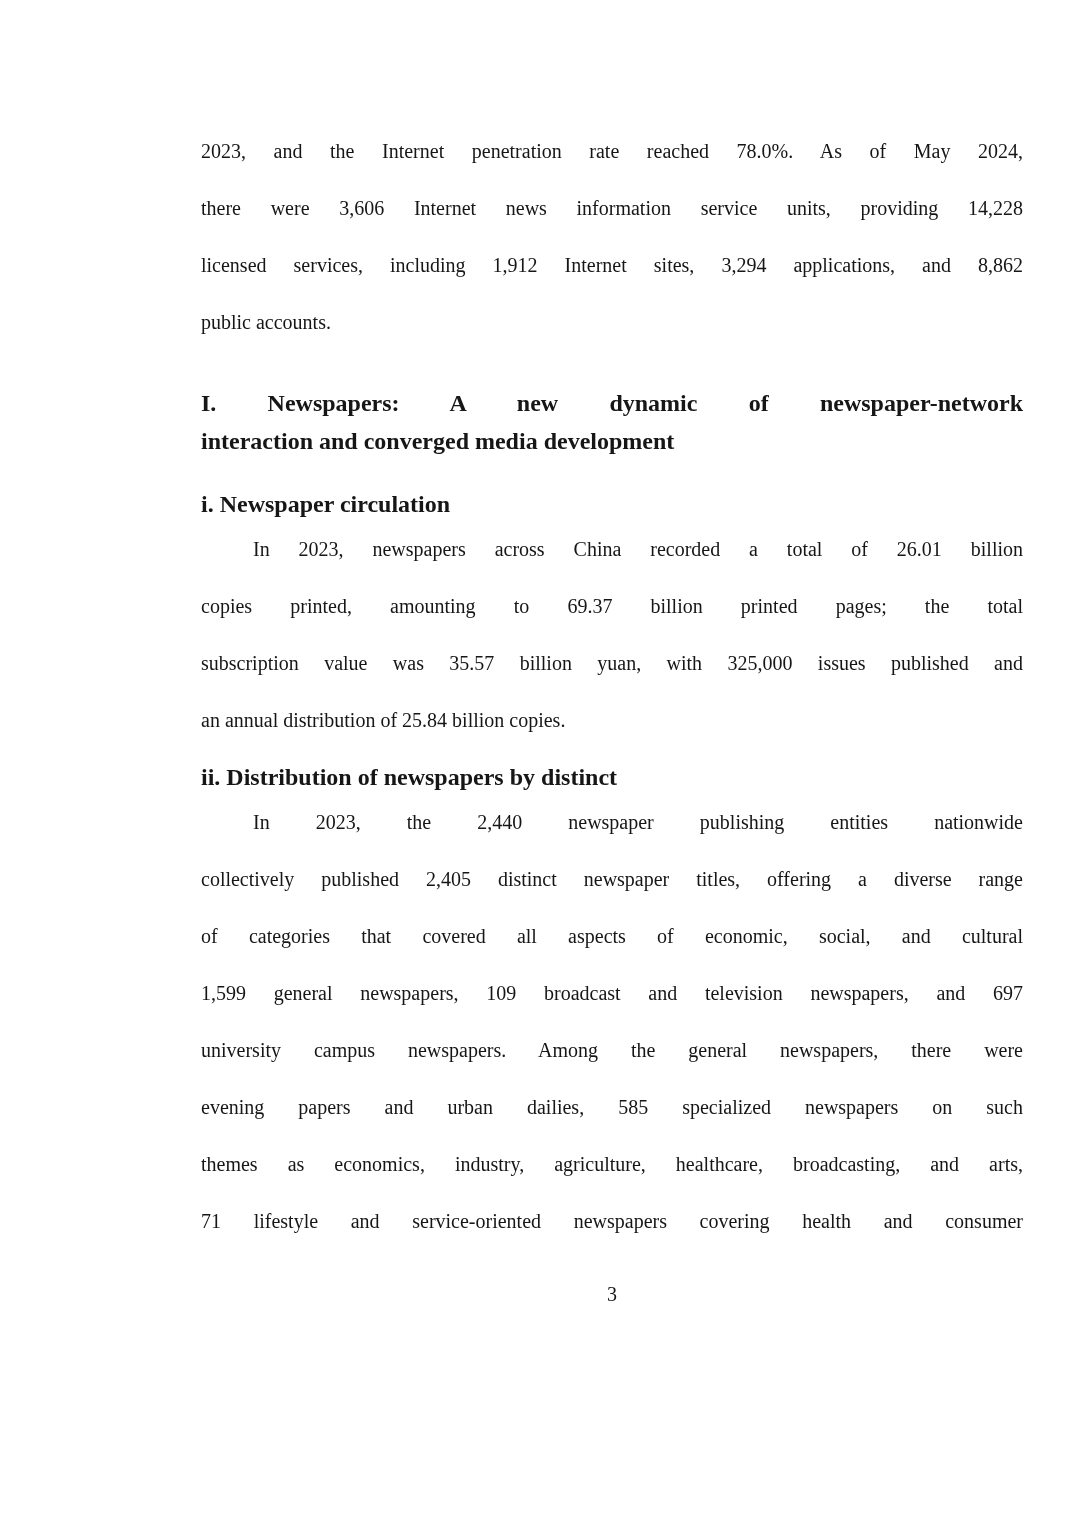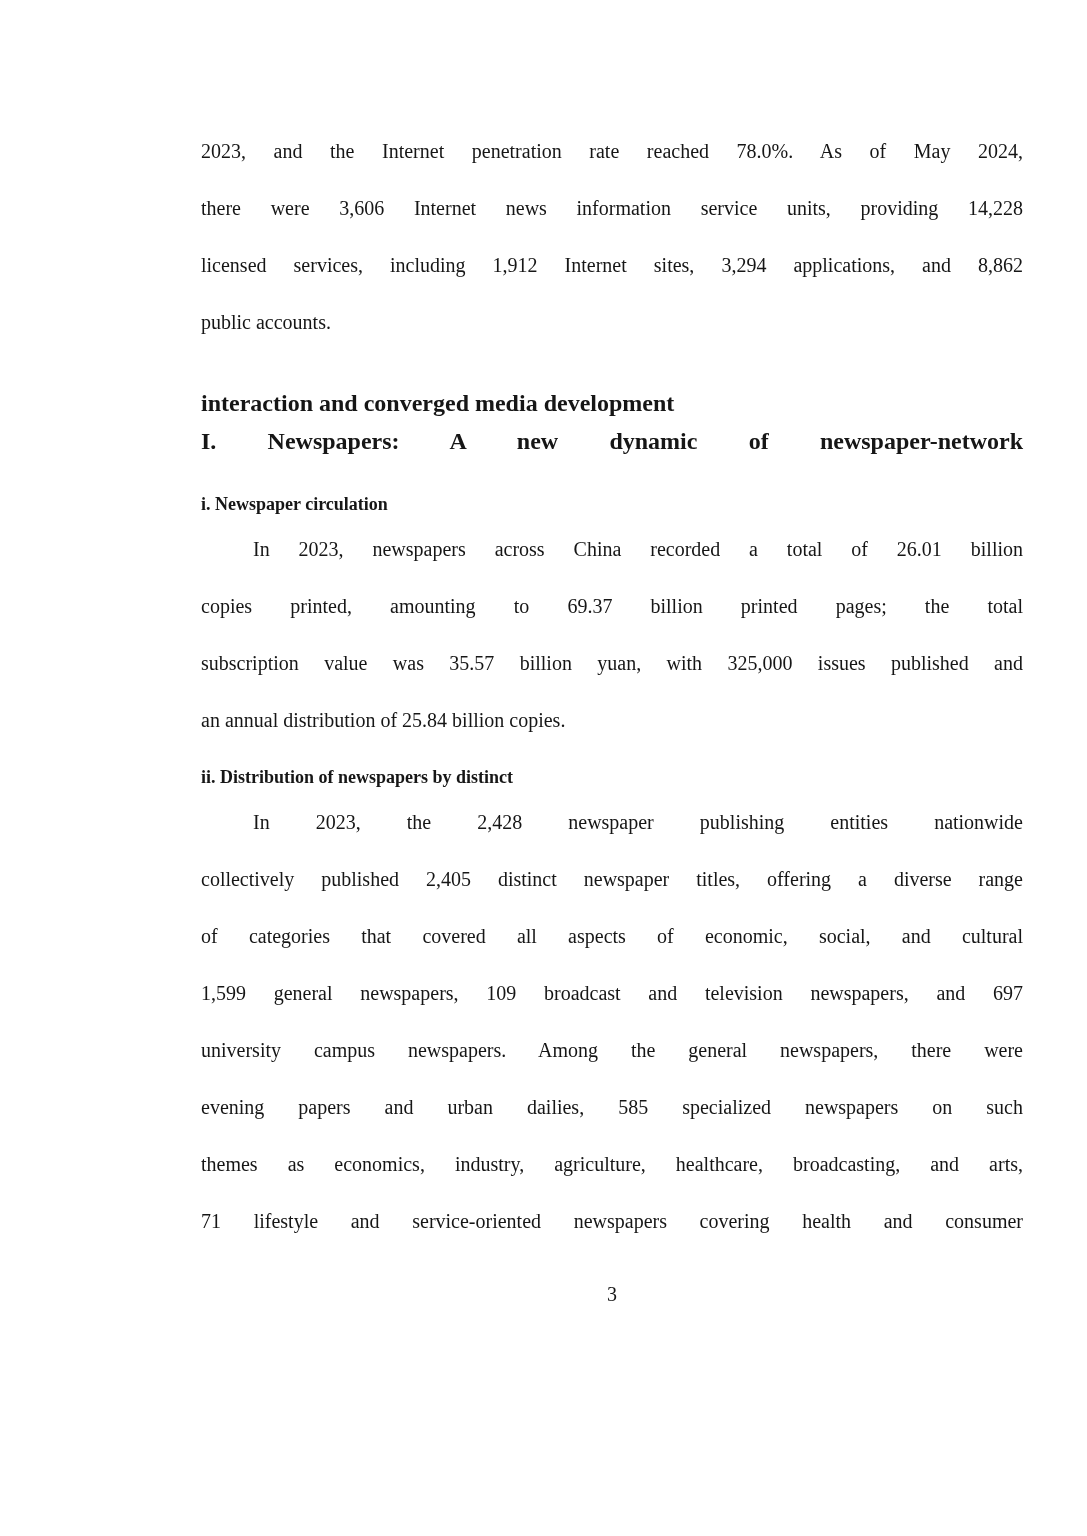--- a/index.html
+++ b/index.html
@@ -42,21 +42,21 @@
   .block.h1 { margin-top: 33px; }
   .block.h1 .line {
     font-size: 24px;
     line-height: 38px;
     height: 38px;
     font-weight: bold;
   }
   .block.h2 { margin-top: 12px; }
   .block.h1 + .block.h2 { margin-top: 28px; }
   .block.h2 .line {
-    font-size: 18px;
+    font-size: 24px;
     line-height: 32px;
     height: 32px;
     font-weight: bold;
   }
   .block.h2 + .block.p { margin-top: 1px; }
 
   .page-footer {
     margin-top: 29px;
     text-align: center;
     font-size: 20px;
@@ -69,37 +69,37 @@
 
 <div class="page">
   <div id="content-root">
       <div class="block p">
         <div class="line stretch">2023, and the Internet penetration rate reached 78.0%. As of May 2024,</div>
         <div class="line stretch">there were 3,606 Internet news information service units, providing 14,228</div>
         <div class="line stretch">licensed services, including 1,912 Internet sites, 3,294 applications, and 8,862</div>
         <div class="line">public accounts.</div>
       </div>
       <div class="block h1">
+        <div class="line stretch">I. Newspapers: A new dynamic of newspaper-network</div>
         <div class="line">interaction and converged media development</div>
-        <div class="line stretch">I. Newspapers: A new dynamic of newspaper-network</div>
       </div>
       <div class="block h2">
         <div class="line">i. Newspaper circulation</div>
       </div>
       <div class="block p">
         <div class="line stretch indent">In 2023, newspapers across China recorded a total of 26.01 billion</div>
         <div class="line stretch">copies printed, amounting to 69.37 billion printed pages; the total</div>
         <div class="line stretch">subscription value was 35.57 billion yuan, with 325,000 issues published and</div>
         <div class="line">an annual distribution of 25.84 billion copies.</div>
       </div>
       <div class="block h2">
         <div class="line">ii. Distribution of newspapers by distinct</div>
       </div>
       <div class="block p">
-        <div class="line stretch indent">In 2023, the 2,428 newspaper publishing entities nationwide</div>
+        <div class="line stretch indent">In 2023, the 2,440 newspaper publishing entities nationwide</div>
         <div class="line stretch">collectively published 2,405 distinct newspaper titles, offering a diverse range</div>
         <div class="line stretch">of categories that covered all aspects of economic, social, and cultural</div>
         <div class="line stretch">1,599 general newspapers, 109 broadcast and television newspapers, and 697</div>
         <div class="line stretch">university campus newspapers. Among the general newspapers, there were</div>
         <div class="line stretch">evening papers and urban dailies, 585 specialized newspapers on such</div>
         <div class="line stretch">themes as economics, industry, agriculture, healthcare, broadcasting, and arts,</div>
         <div class="line stretch">71 lifestyle and service-oriented newspapers covering health and consumer</div>
       </div>
     </div>
   <div class="page-footer">3</div>

